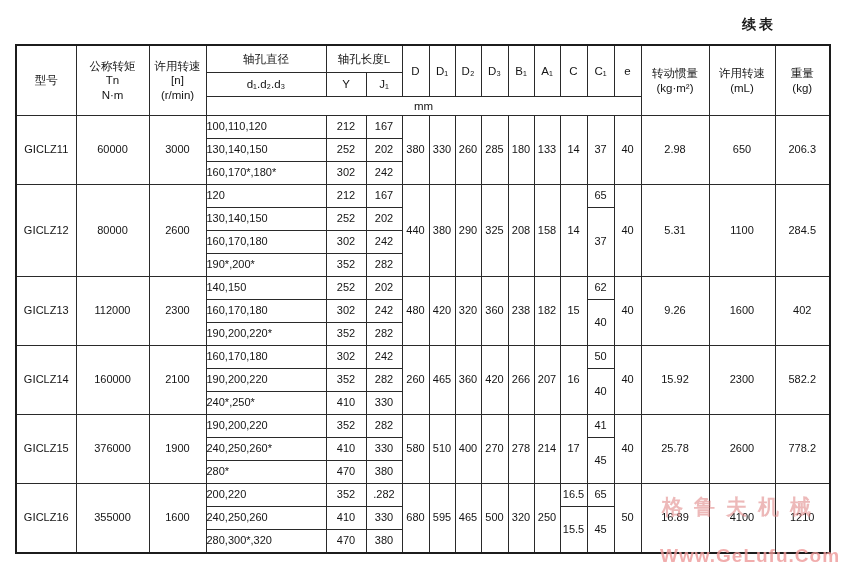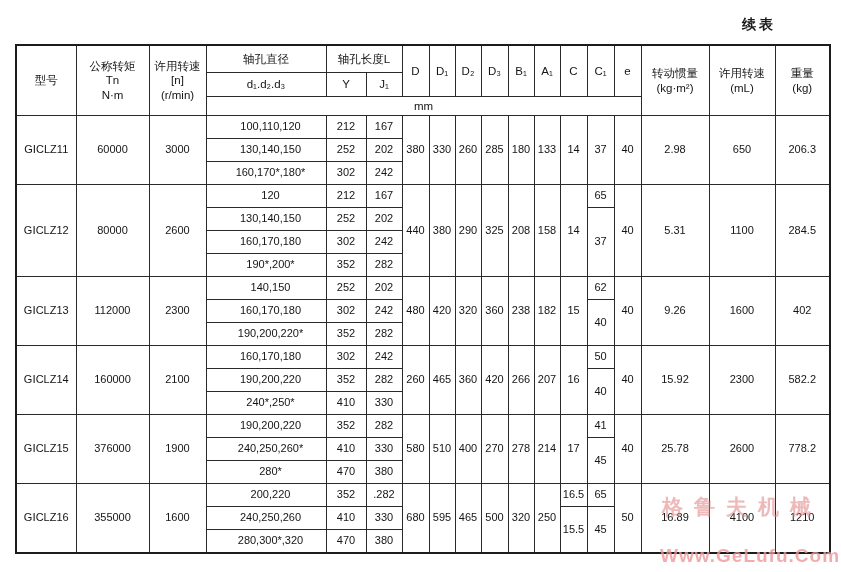--- a/index.html
+++ b/index.html
@@ -21,21 +21,21 @@
     border:1px solid #2a2a2a;
     font-size:11px;font-weight:normal;text-align:center;vertical-align:middle;
     padding:0;line-height:1.25;color:#141414;background:#fff;
     overflow:hidden;white-space:nowrap;
   }
   .spec thead th{font-size:11.5px;}
   .spec thead tr.h1 th{height:26px;}
   .spec thead tr.h2 th{height:23px;}
   .spec thead tr.h3 th{height:18px;text-align:center;}
   .spec tbody td{height:22px;}
-  .spec td.d-col{text-align:center;padding-left:9px;}
+  .spec td.d-col{text-align:left;}
   .hdr-multiline div{line-height:1.22;}
   .wm{position:absolute;pointer-events:none;z-index:5;}
   .wm-brand{
     position:absolute;left:662px;top:493px;width:175px;
     font-size:21px;font-weight:bold;letter-spacing:11px;
     color:rgba(222,128,128,0.55);white-space:nowrap;
   }
   .wm-url{
     position:absolute;left:660px;top:545px;width:180px;
     font-size:19px;font-weight:bold;letter-spacing:1px;

